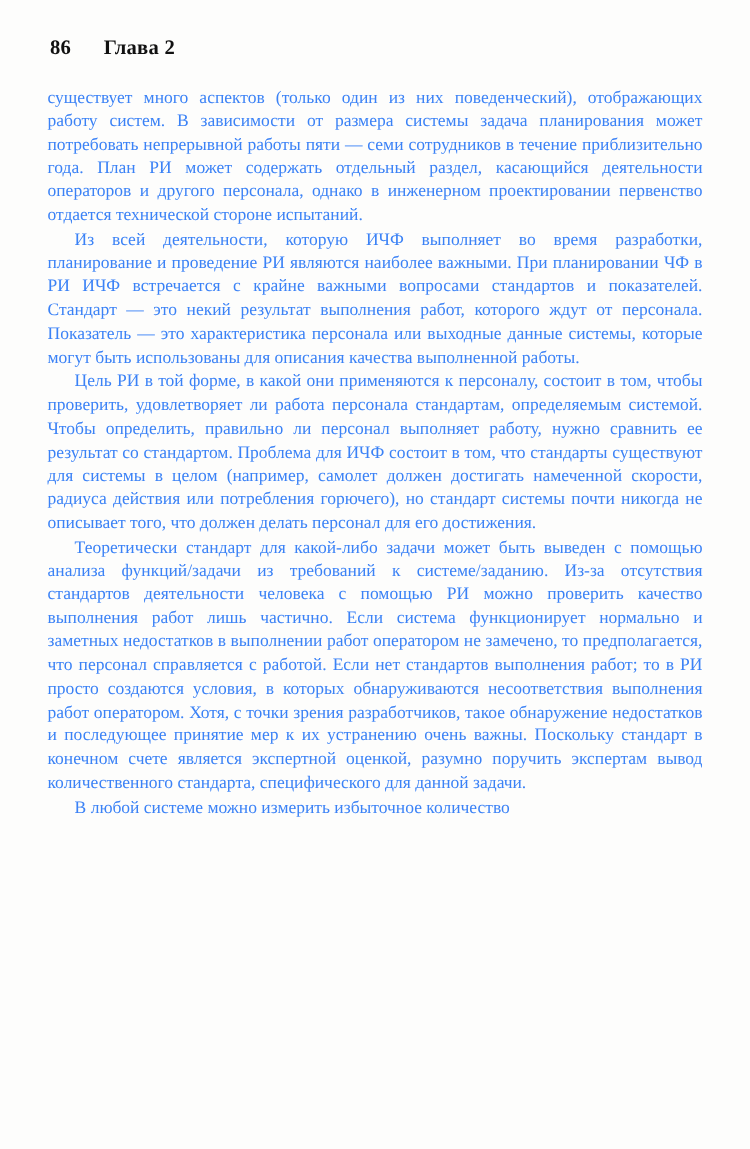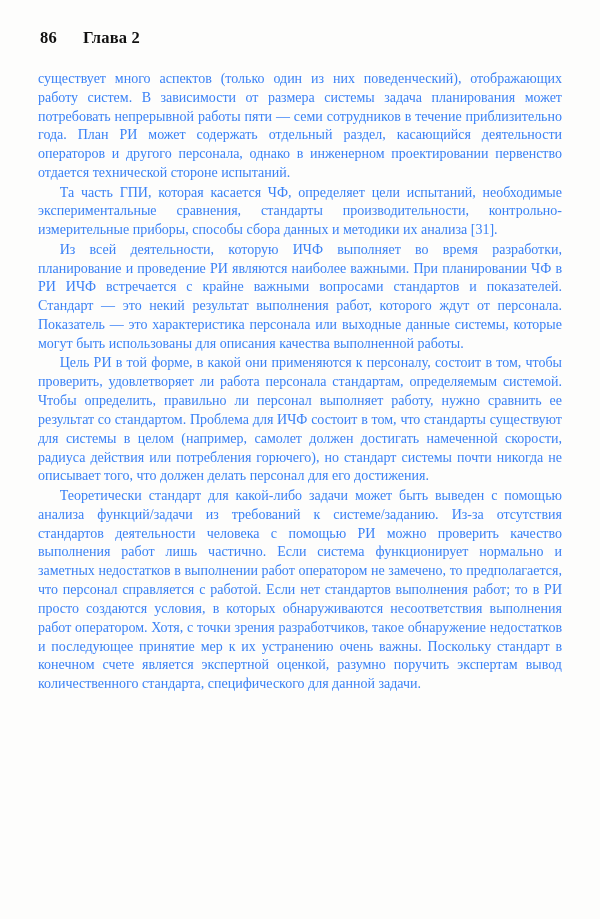--- a/index.html
+++ b/index.html
@@ -66,19 +66,19 @@
 
 <div class="page">
 
   <div class="header">
     <span class="page-number">86</span>
     <span class="chapter-title">Глава 2</span>
   </div>
 
   <div class="body-text">
     <p class="noindent">существует много аспектов (только один из них поведенческий), отображающих работу систем. В зависимости от размера системы задача планирования может потребовать непрерывной работы пяти — семи сотрудников в течение приблизительно года. План РИ может содержать отдельный раздел, касающийся деятельности операторов и другого персонала, однако в инженерном проектировании первенство отдается технической стороне испытаний.</p>
-    <p>Та часть ГПИ, которая касается ЧФ, определяет цели испытаний, необходимые экспериментальные сравнения, стандарты производительности, контрольно-измерительные приборы, способы сбора данных и методики их анализа [31].</p>
     <p>Из всей деятельности, которую ИЧФ выполняет во время разработки, планирование и проведение РИ являются наиболее важными. При планировании ЧФ в РИ ИЧФ встречается с крайне важными вопросами стандартов и показателей. Стандарт — это некий результат выполнения работ, которого ждут от персонала. Показатель — это характеристика персонала или выходные данные системы, которые могут быть использованы для описания качества выполненной работы.</p>
     <p>Цель РИ в той форме, в какой они применяются к персоналу, состоит в том, чтобы проверить, удовлетворяет ли работа персонала стандартам, определяемым системой. Чтобы определить, правильно ли персонал выполняет работу, нужно сравнить ее результат со стандартом. Проблема для ИЧФ состоит в том, что стандарты существуют для системы в целом (например, самолет должен достигать намеченной скорости, радиуса действия или потребления горючего), но стандарт системы почти никогда не описывает того, что должен делать персонал для его достижения.</p>
     <p>Теоретически стандарт для какой-либо задачи может быть выведен с помощью анализа функций/задачи из требований к системе/заданию. Из-за отсутствия стандартов деятельности человека с помощью РИ можно проверить качество выполнения работ лишь частично. Если система функционирует нормально и заметных недостатков в выполнении работ оператором не замечено, то предполагается, что персонал справляется с работой. Если нет стандартов выполнения работ; то в РИ просто создаются условия, в которых обнаруживаются несоответствия выполнения работ оператором. Хотя, с точки зрения разработчиков, такое обнаружение недостатков и последующее принятие мер к их устранению очень важны. Поскольку стандарт в конечном счете является экспертной оценкой, разумно поручить экспертам вывод количественного стандарта, специфического для данной задачи.</p>
+    <p class="last-line-spread">В любой системе можно измерить избыточное количество</p>
   </div>
 
 </div>
 
 </body></html>

